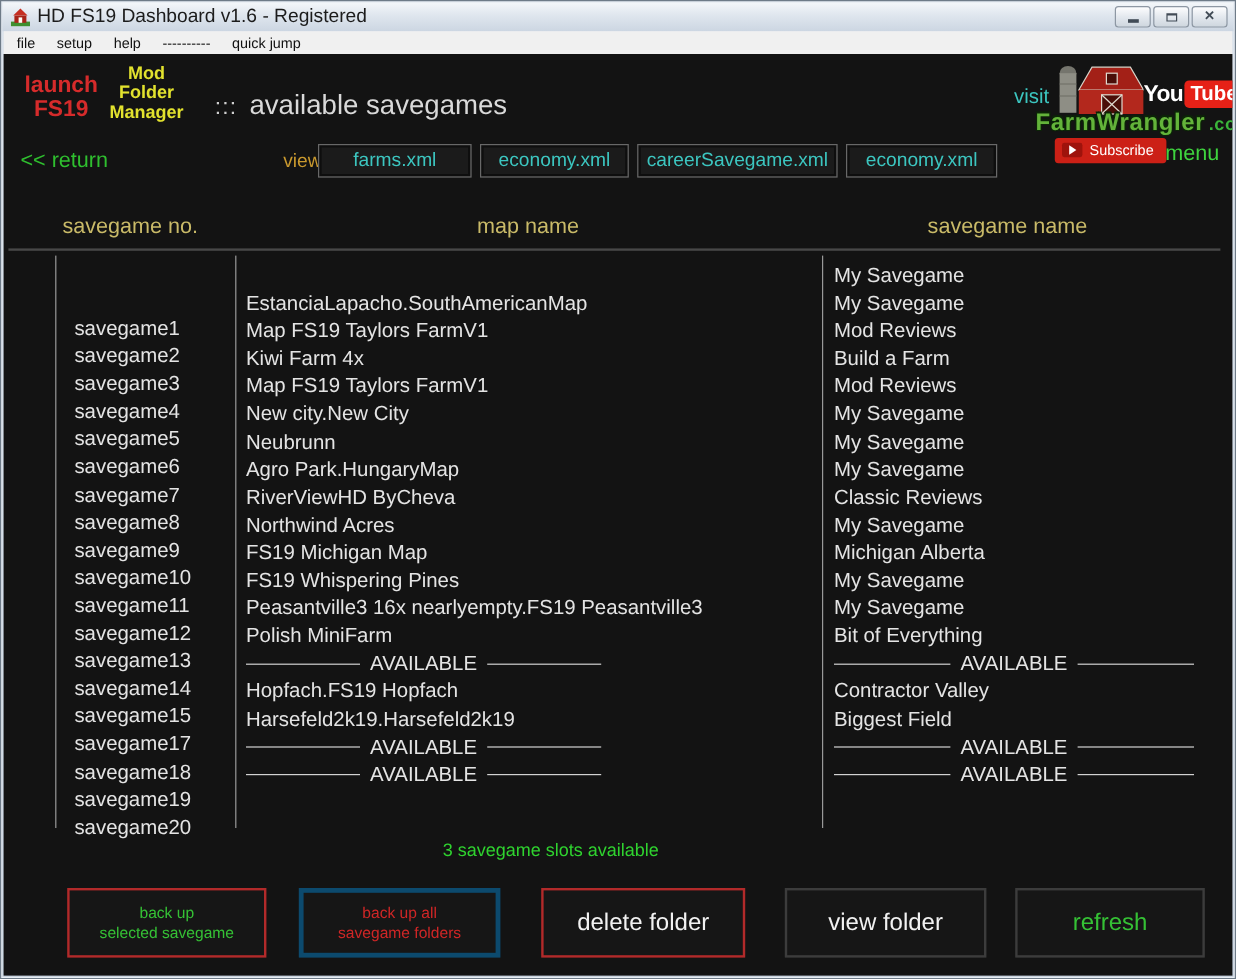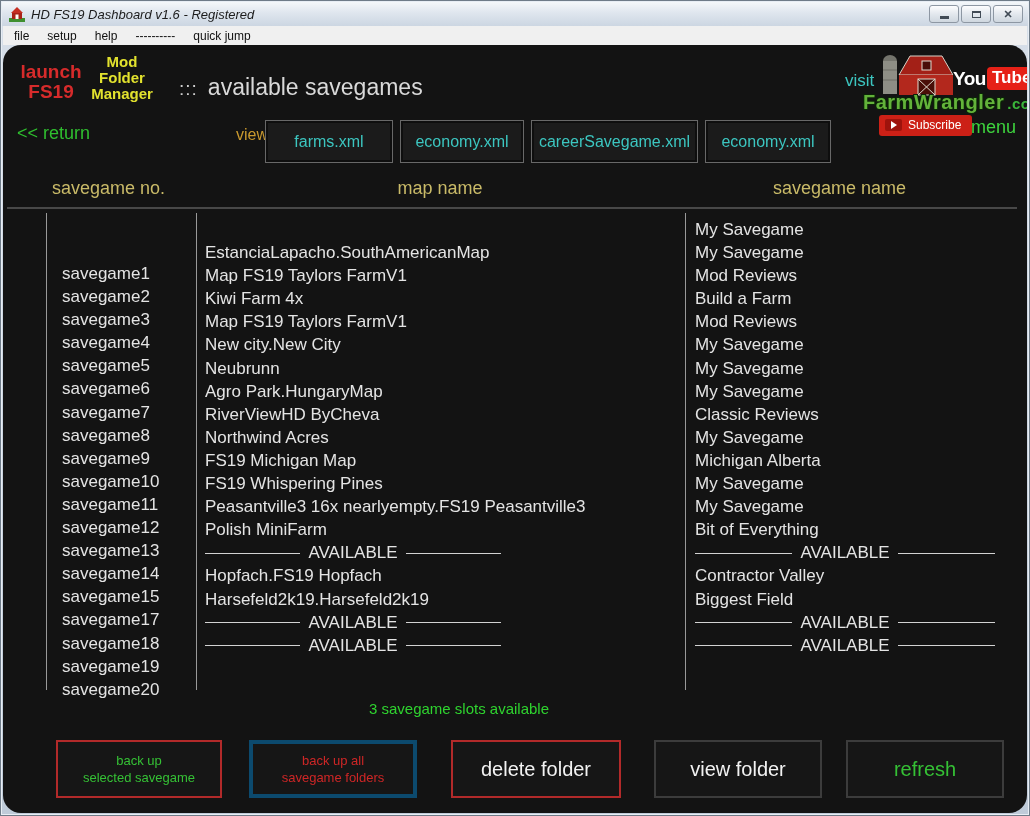--- a/index.html
+++ b/index.html
@@ -9,34 +9,34 @@
     font-family:"Liberation Sans",sans-serif;
     background:linear-gradient(#d7dfe9,#bfcbd9);
     box-shadow:inset 0 0 0 1px #6e7b88, inset 0 0 0 2px #e7edf4;
     overflow:hidden;
   }
   
   .titlebar{position:absolute;top:2px;left:2px;right:2px;height:24px;
     background:linear-gradient(#f4f7fa,#dfe6ee 45%,#ccd6e2);
     display:flex;align-items:center;padding-left:7px;gap:6px;}
   .app-icon{width:16px;height:16px;display:inline-block;}
-  .win-title{font-size:13px;color:#1c1c1c;font-style:italic;}
+  .win-title{font-size:16px;color:#1c1c1c;}
   .win-controls{position:absolute;right:5px;top:3px;display:flex;gap:2px;}
   .win-btn{width:30px;height:18px;border:1px solid #8d97a3;border-radius:3px;
     background:linear-gradient(#fdfdfe,#e3e8ee 50%,#cfd7df);
     display:flex;align-items:center;justify-content:center;padding:0;cursor:default;}
   .glyph-min{width:9px;height:3px;background:#414b56;margin-top:7px;}
   .glyph-max{width:9px;height:7px;border:1px solid #414b56;border-top-width:2px;}
   .glyph-close{font-size:11px;font-weight:bold;color:#414b56;line-height:1;}
   
   .menubar{position:absolute;top:26px;left:3px;right:3px;height:19px;background:#f0f0f0;
     display:flex;align-items:center;font-size:12px;color:#111;padding-left:2px;}
   .menu-item{padding:1px 9px;white-space:pre;}
   
-  .content{position:absolute;top:45px;left:3px;right:3px;bottom:3px;background:#131313;color:#e8e8e8;overflow:hidden;border-radius:18px;}
+  .content{position:absolute;top:45px;left:3px;right:3px;bottom:3px;background:#131313;color:#e8e8e8;overflow:hidden;}
   .launch-btn{position:absolute;left:12px;top:17px;width:72px;text-align:center;
     color:var(--accent_red);font-weight:bold;font-size:19px;line-height:20px;white-space:pre-line;cursor:pointer;}
   .modfolder-btn{position:absolute;left:84px;top:9px;width:70px;text-align:center;
     color:var(--accent_yellow);font-weight:bold;font-size:15px;line-height:16px;white-space:pre-line;cursor:pointer;}
   .page-title{position:absolute;left:176px;top:29px;font-size:23px;color:#d9d9d9;}
   .page-title .prefix{font-size:19px;color:#cfcfcf;margin-right:10px;letter-spacing:1px;}
   .visit{position:absolute;left:842px;top:26px;color:var(--accent_cyan);font-size:17px;}
   .barn-logo{position:absolute;left:876px;top:3px;}
   .yt{position:absolute;left:950px;top:22px;display:flex;align-items:center;font-weight:bold;}
   .yt-you{color:#fff;font-size:19px;letter-spacing:-0.5px;}
@@ -45,21 +45,21 @@
     text-shadow:-1px -1px 0 #0c2408,1px -1px 0 #0c2408,-1px 1px 0 #0c2408,1px 1px 0 #0c2408;}
   .fw-tld{font-size:15px;color:#3ab53a;margin-left:3px;text-shadow:none;}
   .subscribe-btn{position:absolute;left:876px;top:70px;background:#cc2016;border-radius:3px;color:#fff;
     font-size:12px;padding:3px 11px 4px 6px;display:flex;align-items:center;gap:6px;border:0;cursor:pointer;font-family:inherit;}
   .play-box{background:#9e130c;border-radius:2px;width:17px;height:12px;display:flex;align-items:center;justify-content:center;}
   .play-tri{width:0;height:0;border-left:6px solid #fff;border-top:4px solid transparent;border-bottom:4px solid transparent;}
   .menu-link{position:absolute;left:968px;top:72px;color:#3ed43e;font-size:18px;cursor:pointer;}
   .return-link{position:absolute;left:14px;top:78px;color:var(--accent_green);font-size:18px;cursor:pointer;}
   .view-label{position:absolute;left:233px;top:81px;color:#c9992e;font-size:16px;}
   .tabs{position:absolute;left:262px;top:75px;display:flex;gap:7px;}
-  .xml-tab{height:43px;border:1px solid #686868;box-shadow:inset 0 0 0 2px #0e0e0e;background:#1b1b1b;
+  .xml-tab{height:28px;border:1px solid #686868;box-shadow:inset 0 0 0 2px #0e0e0e;background:#1b1b1b;
     color:var(--accent_cyan);font-size:16px;display:flex;align-items:center;justify-content:center;cursor:pointer;font-family:inherit;}
   
   .col-h{position:absolute;top:133px;color:var(--accent_gold);font-size:18px;}
   .col-h1{left:49px;}
   .col-h2{left:327px;width:220px;text-align:center;}
   .col-h3{left:770px;}
   .divider{position:absolute;left:4px;right:10px;top:162px;height:2px;background:#484848;}
   .vline{position:absolute;top:168px;height:477px;width:1px;background:#999;}
   .vl1{left:43px;} .vl2{left:193px;} .vl3{left:682px;}
   .rows{position:absolute;left:0;top:175px;right:0;}

